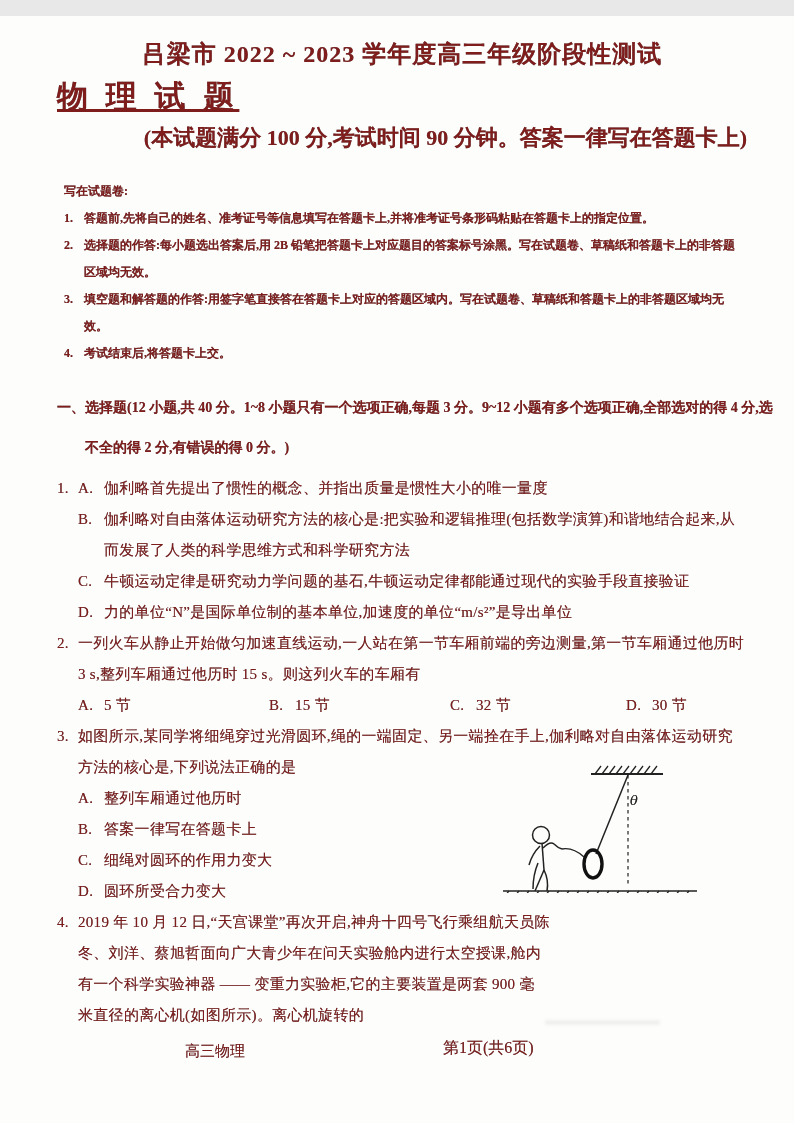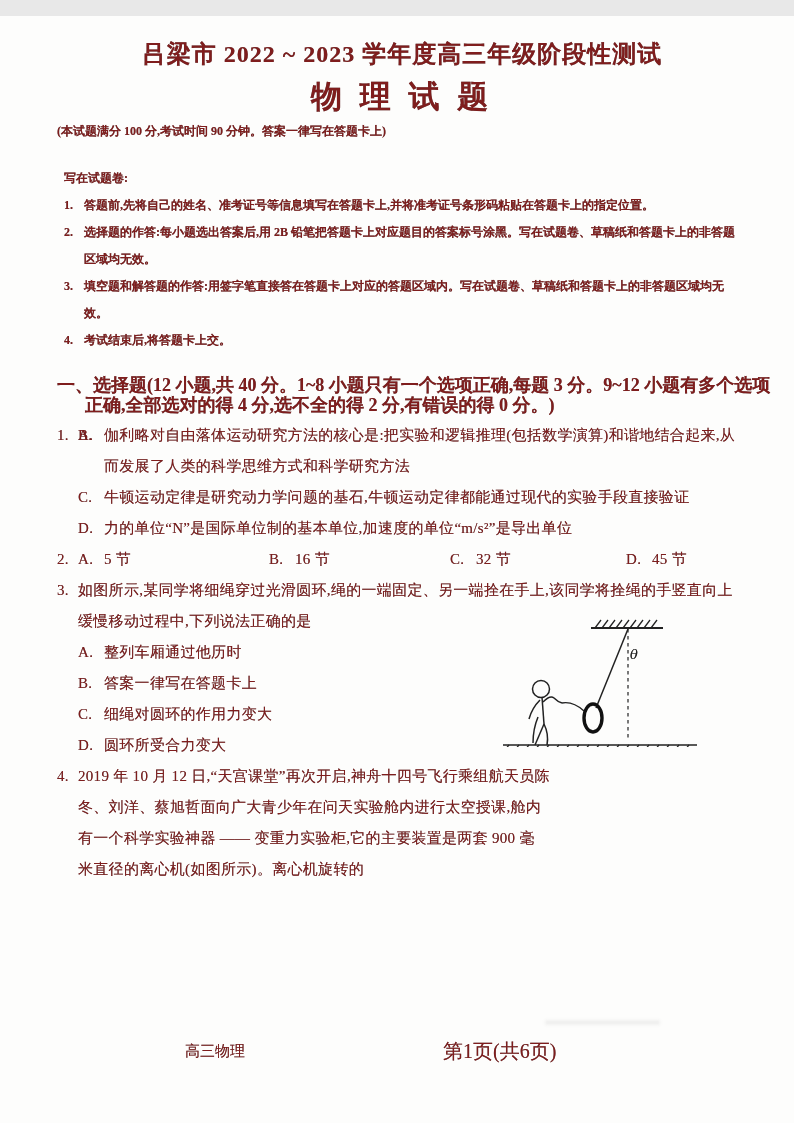--- a/index.html
+++ b/index.html
@@ -16,44 +16,44 @@
   .content { width:690px; margin-left:57px; }
 
   .title {
     margin-top:22px;
     text-align:center;
     font-size:24px; font-weight:700;
     letter-spacing:1px;
   }
   .subtitle {
     margin-top:6px;
-    text-align:center;
     font-size:31px; font-weight:700;
     letter-spacing:5px;
+    text-decoration:underline;
   }
   .exam-info {
     margin-top:5px;
-    text-align:left;
-    font-size:12px; font-weight:600;
+    text-align:right;
+    font-size:22px; font-weight:600;
   }
 
   .notices {
     margin-top:25px; margin-left:7px;
     font-size:12px; font-weight:600;
     line-height:27px;
     width:682px;
   }
   .notice-heading { font-weight:700; }
   .notice-item { position:relative; padding-left:20px; }
   .notice-num { position:absolute; left:0; top:0; }
 
   .section-heading {
     margin-top:21px;
-    font-size:18px; font-weight:600;
-    line-height:20px;
+    font-size:14px; font-weight:600;
+    line-height:40px;
     padding-left:28px; text-indent:-28px;
     width:690px;
   }
 
   .q {
     position:relative;
     font-size:15px;
     line-height:31px;
     letter-spacing:0.3px;
     padding-left:21px;
@@ -78,21 +78,21 @@
 
   .faint-artifact {
     position:absolute;
     left:545px; top:1004px;
     width:115px; height:5px;
     background:rgba(60,60,60,0.07);
     filter:blur(1.5px);
   }
 
   .footer-left  { position:absolute; left:185px; top:1026px; font-size:15px; }
-  .footer-right { position:absolute; left:443px; top:1022px; font-size:20px; }
+  .footer-right { position:absolute; left:443px; top:1022px; font-size:16px; }
 </style>
 </head>
 <body>
 
 <div class="page">
   <div class="content">
 
     <div class="title">吕梁市 2022 ~ 2023 学年度高三年级阶段性测试</div>
     <div class="subtitle">物 理 试 题</div>
     <div class="exam-info">(本试题满分 100 分,考试时间 90 分钟。答案一律写在答题卡上)</div>
@@ -117,61 +117,63 @@
       </div>
     </div>
 
     <div class="section-heading">一、选择题(12 小题,共 40 分。1~8 小题只有一个选项正确,每题 3 分。9~12 小题有多个选项正确,全部选对的得 4 分,选不全的得 2 分,有错误的得 0 分。)</div>
 
     <div class="q" style="margin-top:5px;">
       <span class="qnum">1.</span>
       <div class="opts">
         <div class="opt">
           <span class="olab">A.</span>
+          <span>伽利略首先提出了惯性的概念、并指出质量是惯性大小的唯一量度</span>
         </div>
         <div class="opt">
           <span class="olab">B.</span>
           <span>伽利略对自由落体运动研究方法的核心是:把实验和逻辑推理(包括数学演算)和谐地结合起来,从而发展了人类的科学思维方式和科学研究方法</span>
         </div>
         <div class="opt">
           <span class="olab">C.</span>
           <span>牛顿运动定律是研究动力学问题的基石,牛顿运动定律都能通过现代的实验手段直接验证</span>
         </div>
         <div class="opt">
           <span class="olab">D.</span>
           <span>力的单位“N”是国际单位制的基本单位,加速度的单位“m/s²”是导出单位</span>
         </div>
       </div>
     </div>
 
     <div class="q">
       <span class="qnum">2.</span>
+      <span>一列火车从静止开始做匀加速直线运动,一人站在第一节车厢前端的旁边测量,第一节车厢通过他历时 3 s,整列车厢通过他历时 15 s。则这列火车的车厢有</span>
       <div class="opt-row">
         <div class="opt opt-a">
           <span class="olab">A.</span>
           <span>5 节</span>
         </div>
         <div class="opt opt-b">
           <span class="olab">B.</span>
-          <span>16 节</span>
+          <span>15 节</span>
         </div>
         <div class="opt opt-c">
           <span class="olab">C.</span>
           <span>32 节</span>
         </div>
         <div class="opt">
           <span class="olab">D.</span>
-          <span>45 节</span>
+          <span>30 节</span>
         </div>
       </div>
     </div>
 
     <div class="q">
       <span class="qnum">3.</span>
-      <span>如图所示,某同学将细绳穿过光滑圆环,绳的一端固定、另一端拴在手上,该同学将拴绳的手竖直向上缓慢移动过程中,下列说法正确的是</span>
+      <span>如图所示,某同学将细绳穿过光滑圆环,绳的一端固定、另一端拴在手上,伽利略对自由落体运动研究方法的核心是,下列说法正确的是</span>
       <div class="opts">
         <div class="opt">
           <span class="olab">A.</span>
           <span>整列车厢通过他历时</span>
         </div>
         <div class="opt">
           <span class="olab">B.</span>
           <span>答案一律写在答题卡上</span>
         </div>
         <div class="opt">

